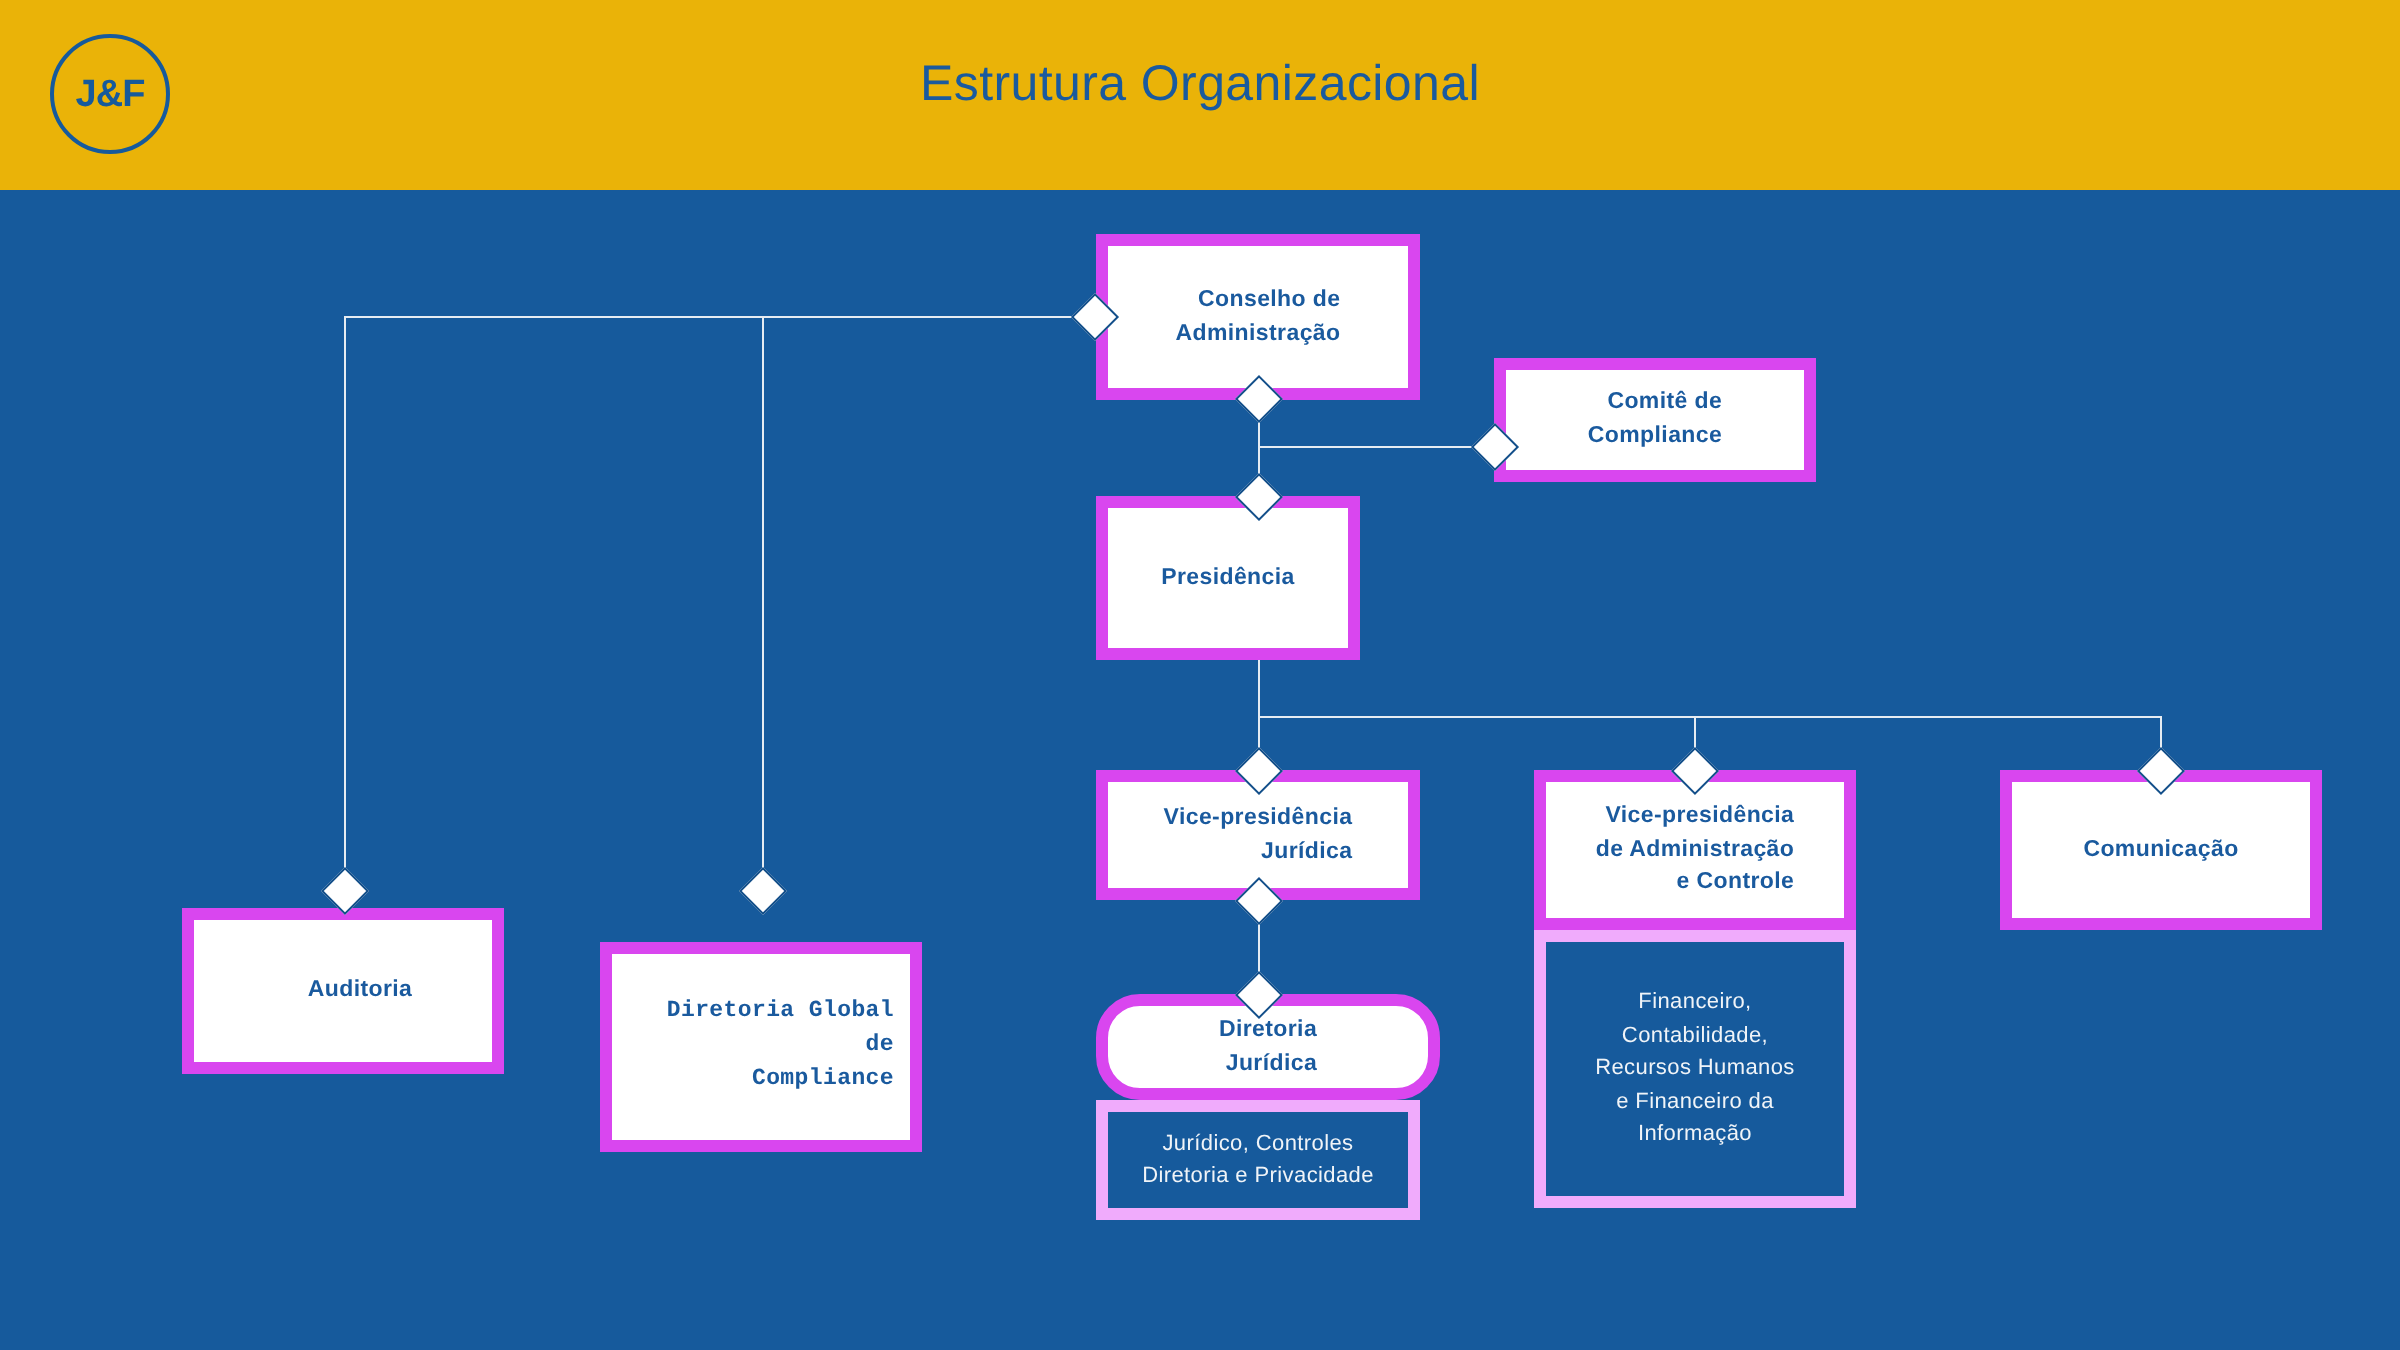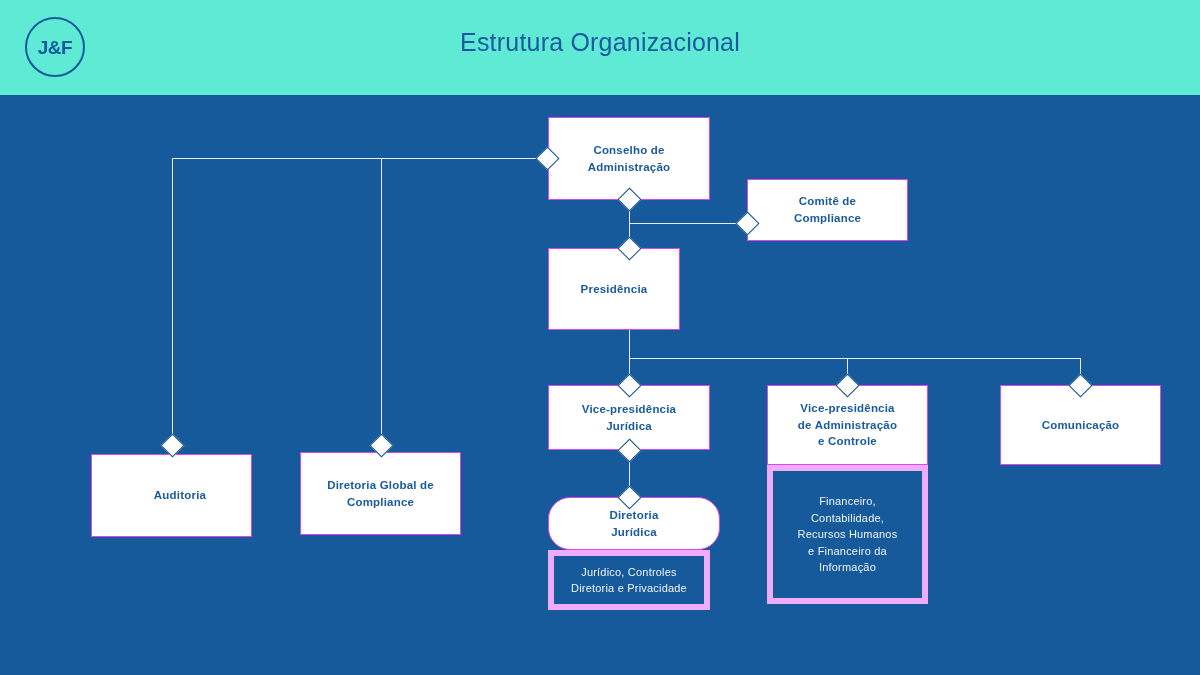--- a/index.html
+++ b/index.html
@@ -19,21 +19,21 @@
     height: 675px;
     background: #ffffff;
   }
   
   #header {
     position: absolute;
     left: 0;
     top: 0;
     width: 1200px;
     height: 95px;
-    background: #5eead4;
+    background: #eab308;
     box-sizing: border-box;
   }
   #logo {
     position: absolute;
     left: 25px;
     top: 17px;
     width: 60px;
     height: 60px;
     border: 2.5px solid #165a9c;
     border-radius: 50%;
@@ -67,26 +67,26 @@
     top: 95px;
     width: 1200px;
     height: 580px;
     background: #165a9c;
     overflow: hidden;
   }
   
   .node {
     position: absolute;
     background: #ffffff;
-    border: 1px solid #d946ef;
+    border: 6px solid #d946ef;
     box-sizing: border-box;
     display: flex;
     align-items: center;
     justify-content: center;
-    text-align: center;
+    text-align: right;
   }
   .node .label {
     color: #1a5a9e;
     font-size: 11.5px;
     font-weight: bold;
     line-height: 1.45;
     letter-spacing: 0.2px;
     padding: 0 8px;
   }
   .subnode {
@@ -175,21 +175,21 @@
     </div>
 
     <div class="node" style="left:548px; top:153px; width:132px; height:82px;">
       <div class="label">Presidência</div>
     </div>
 
     <div class="node" style="left:91px; top:359px; width:161px; height:83px;padding-left:17px;">
       <div class="label">Auditoria</div>
     </div>
 
-    <div class="node" style="left:300px; top:357px; width:161px; height:83px;">
+    <div class="node" style="left:300px; top:376px; width:161px; height:105px;font-family:Liberation Mono, monospace;">
       <div class="label">
         <span>Diretoria Global de</span><br>
         <span>Compliance</span>
       </div>
     </div>
 
     <div class="node" style="left:548px; top:290px; width:162px; height:65px;">
       <div class="label">
         <span>Vice-presidência</span><br>
         <span>Jurídica</span>

